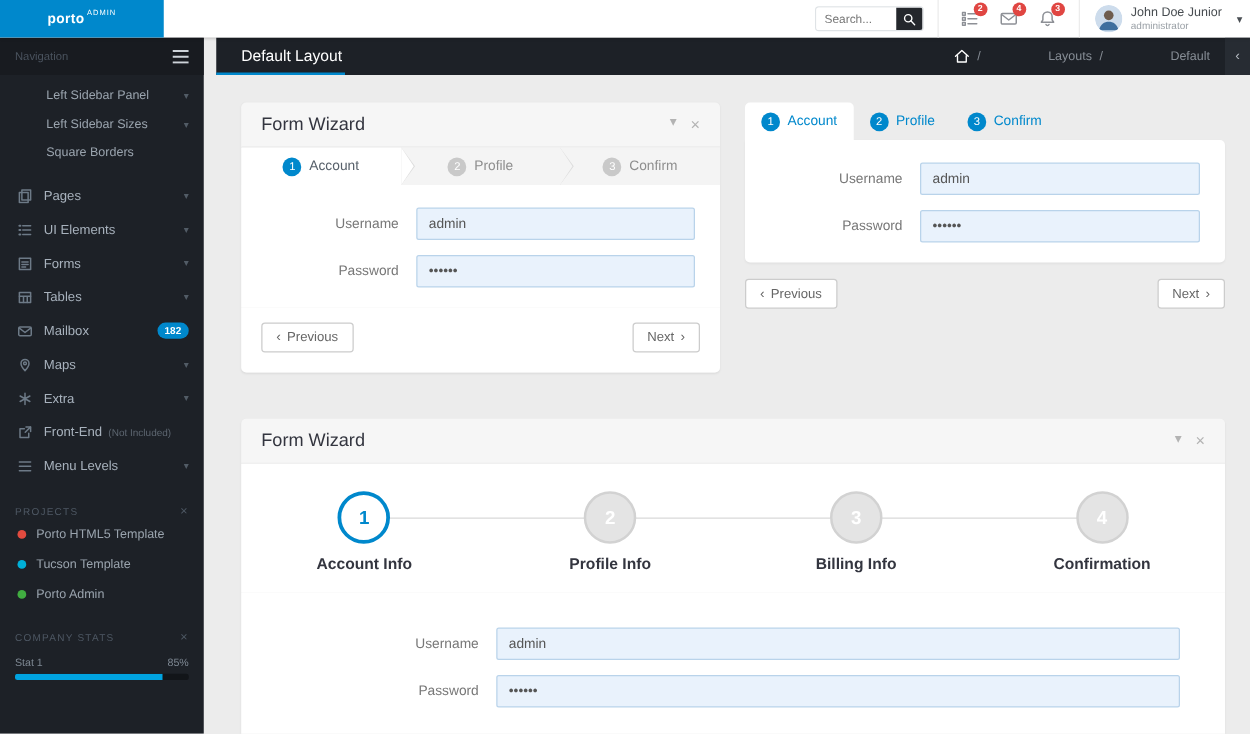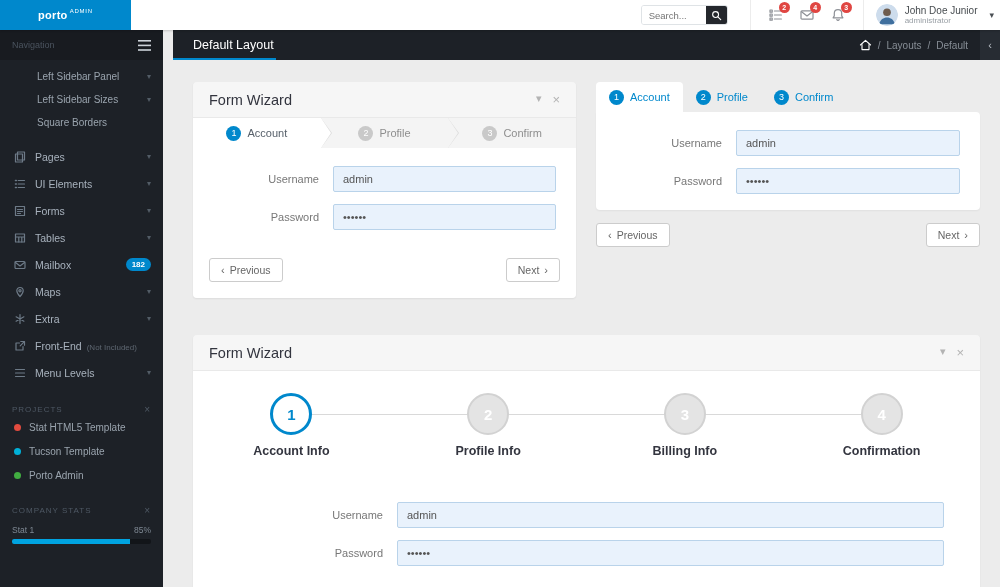--- a/index.html
+++ b/index.html
@@ -13,21 +13,21 @@
   .ic { stroke: currentColor; fill: none; stroke-width: 1.2; stroke-linecap: round; stroke-linejoin: round; }
 
   
   .topbar { position:absolute; top:0; left:0; width:1000px; height:30px; background:#fff;
             box-shadow:0 1px 2px rgba(0,0,0,.18); z-index:40; display:flex; align-items:center; }
   .logo { width:131px; height:30px; background:#0088cc; color:#fff; flex:none;
           display:flex; align-items:center; justify-content:center; }
   .logo-name { font-size:11px; font-weight:bold; letter-spacing:.3px; }
   .logo-sub  { font-size:6px; letter-spacing:.8px; margin:-8px 0 0 2px; }
   .topbar-right { margin-left:auto; display:flex; align-items:center; height:100%; }
-  .searchbox { display:flex; height:20px; border:1px solid #dfe3e6; border-radius:3px; overflow:hidden; margin-right:22px; }
+  .searchbox { display:flex; height:20px; border:1px solid #dfe3e6; border-radius:3px; overflow:hidden; margin-right:11px; }
   .searchbox input { width:64px; border:0; outline:0; padding:0 7px; font-size:9.5px; color:#888; }
   .search-btn { width:21px; background:#24272c; color:#fff; border:0; display:flex; align-items:center; justify-content:center; cursor:pointer; }
   .sep { width:1px; height:30px; background:#ececec; }
   .notifs { display:flex; align-items:center; gap:7px; padding:0 13px; }
   .notif { position:relative; width:24px; height:24px; display:flex; align-items:center; justify-content:center; color:#8d9096; cursor:pointer; }
   .nbadge { position:absolute; top:-1px; right:-2px; min-width:11px; height:11px; padding:0 2px;
             border-radius:6px; background:#e04642; color:#fff; font-size:7px; font-weight:bold;
             display:flex; align-items:center; justify-content:center; }
   .userbox { display:flex; align-items:center; gap:7px; padding:0 12px; cursor:pointer; }
   .avatar { width:22px; height:22px; border-radius:50%; overflow:hidden; flex:none; }
@@ -62,21 +62,21 @@
   .progress { height:5px; background:#121519; border-radius:2px; overflow:hidden; }
   .progress-fill { height:100%; }
 
   
   .pagehead { position:absolute; left:173px; top:30px; right:0; height:30px; background:#1d2127;
               display:flex; align-items:center; z-index:30; }
   .pagehead-title { color:#fff; font-size:12.5px; padding-left:20px; }
   .pagehead-accent { position:absolute; left:0; bottom:0; width:103px; height:2px; background:#0088cc; }
   .breadcrumbs { margin-left:auto; display:flex; align-items:center; gap:6px; color:#878e96; font-size:10px; padding-right:12px; }
   .home-ic { color:#fff; cursor:pointer; }
-  .crumb-link { cursor:pointer; }
+  .crumb-link { cursor:pointer;margin-left:48px; }
   .pagehead-toggle { width:20px; height:30px; background:#272c33; color:#b7bdc4; display:flex;
                      align-items:center; justify-content:center; font-size:11px; cursor:pointer; }
 
   
   .content { position:absolute; left:173px; top:60px; right:0; bottom:0; background:#ececec; }
   .panel-head { height:36px; background:#f6f6f6; border-radius:4px 4px 0 0; display:flex; align-items:center;
                 padding:0 16px; border-bottom:1px solid #e9e9e9; }
   .panel-title { font-size:14.5px; color:#33353f; font-weight:500; }
   .panel-tools { margin-left:auto; display:flex; gap:11px; color:#b3b3b3; }
   .tool { font-size:11px; cursor:pointer; line-height:1; }
@@ -293,21 +293,21 @@
     </div>
   </div>
 
   <div class="side-section">
     <div class="side-section-head">
       <span>PROJECTS</span>
       <span class="side-close">×</span>
     </div>
     <div class="project-item">
       <span class="dot" style="background: rgb(226, 75, 63);"></span>
-      <span>Stat HTML5 Template</span>
+      <span>Porto HTML5 Template</span>
     </div>
     <div class="project-item">
       <span class="dot" style="background: rgb(0, 176, 216);"></span>
       <span>Tucson Template</span>
     </div>
     <div class="project-item">
       <span class="dot" style="background: rgb(65, 173, 65);"></span>
       <span>Porto Admin</span>
     </div>
   </div>

